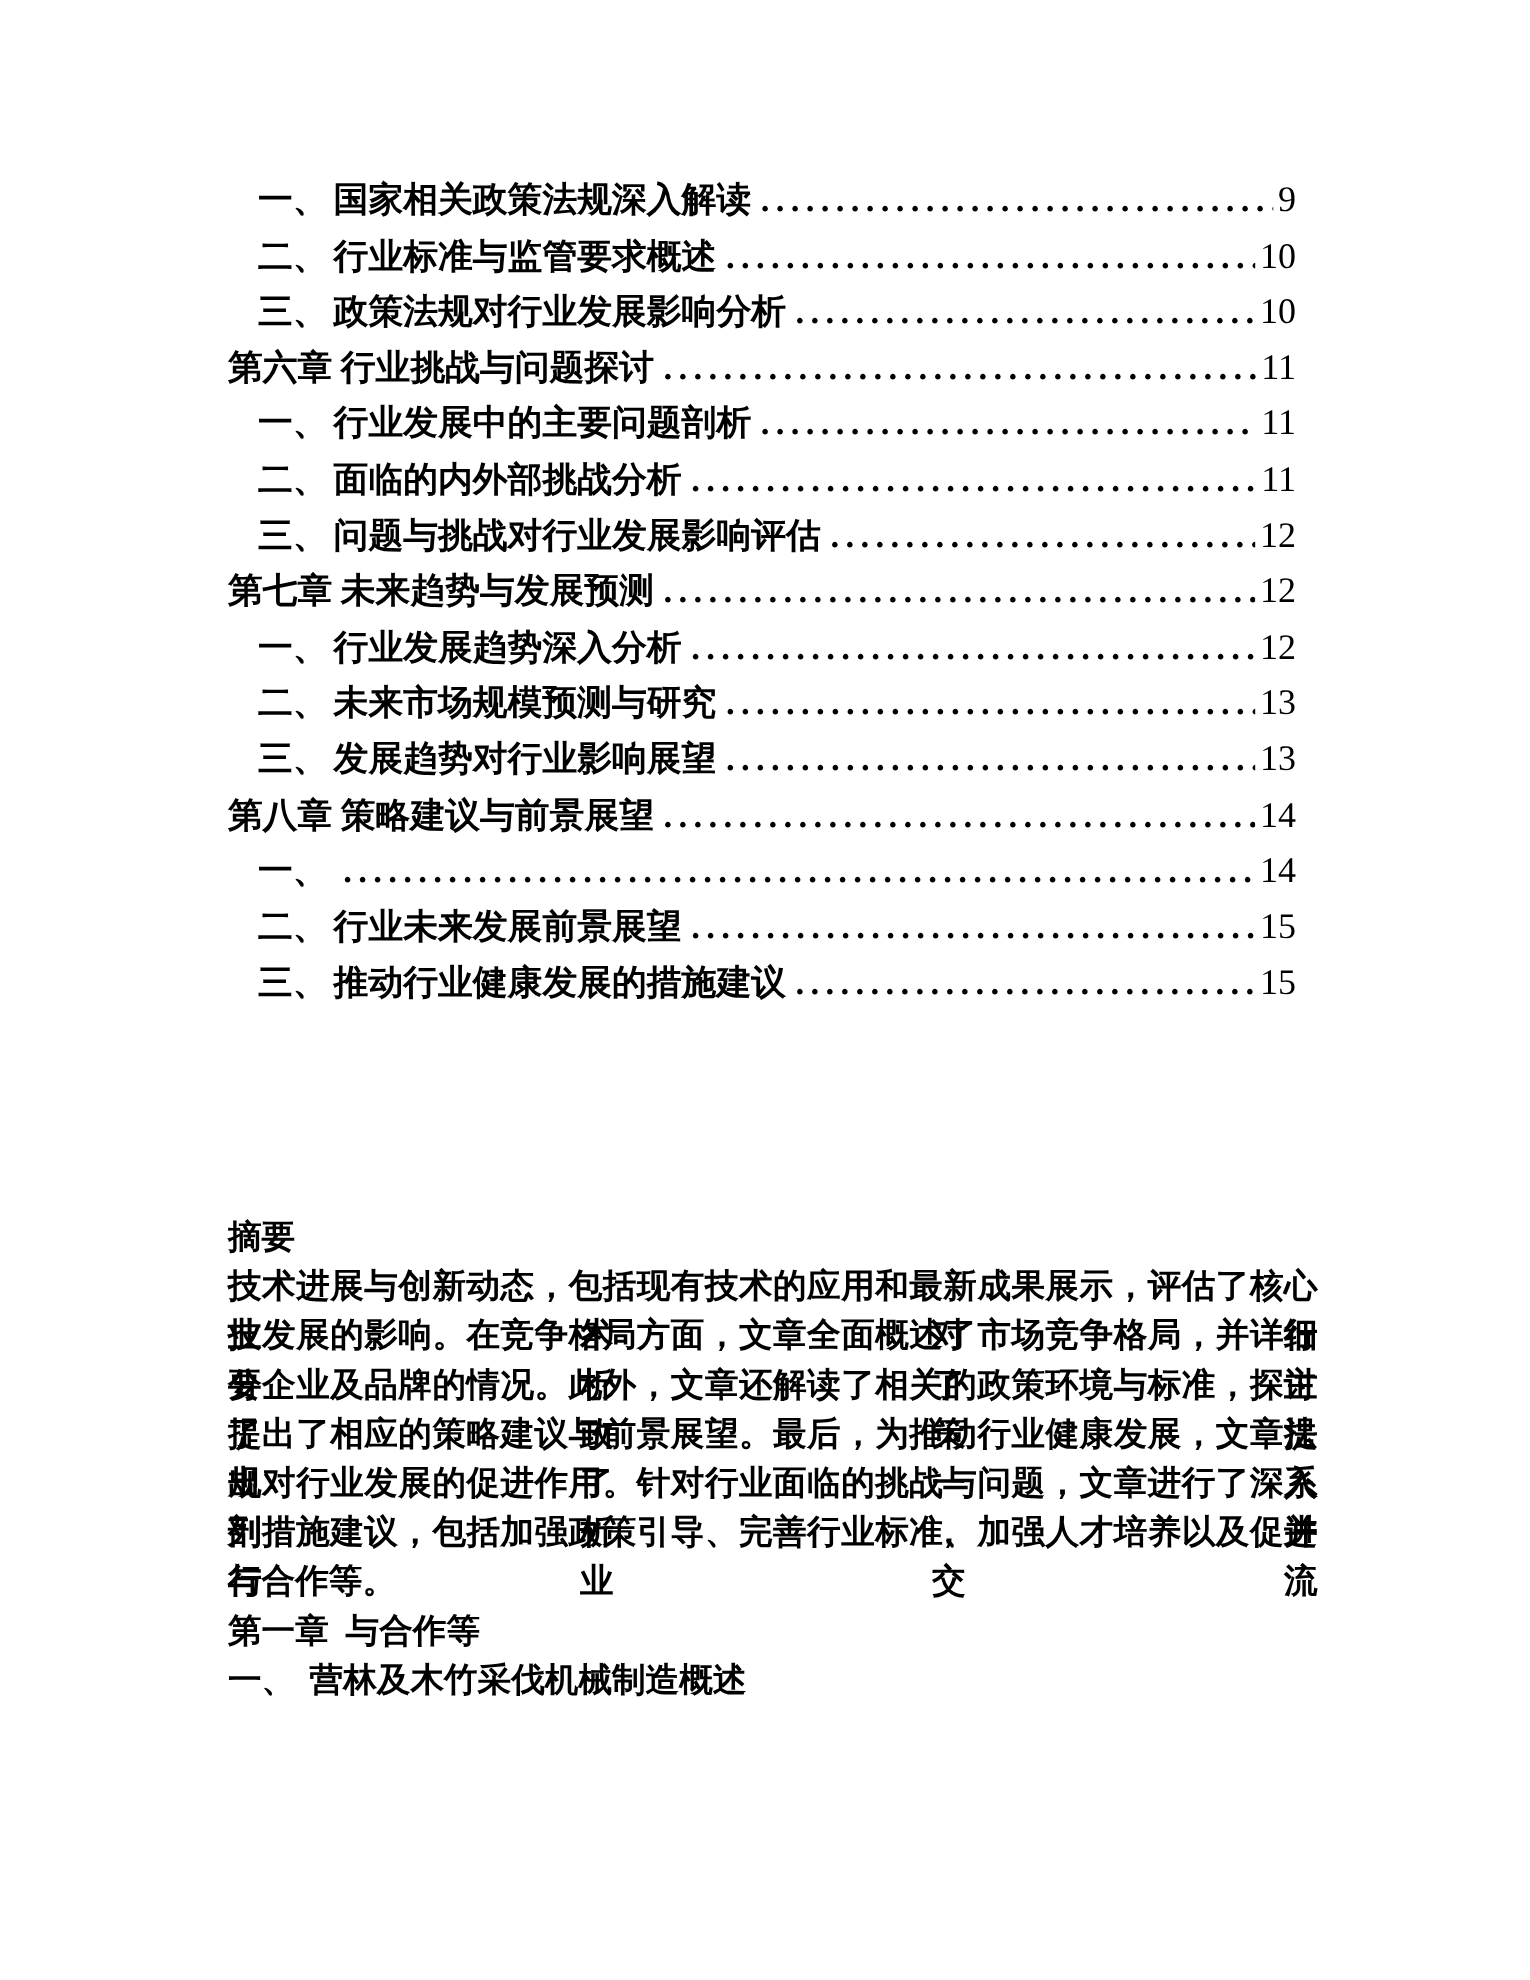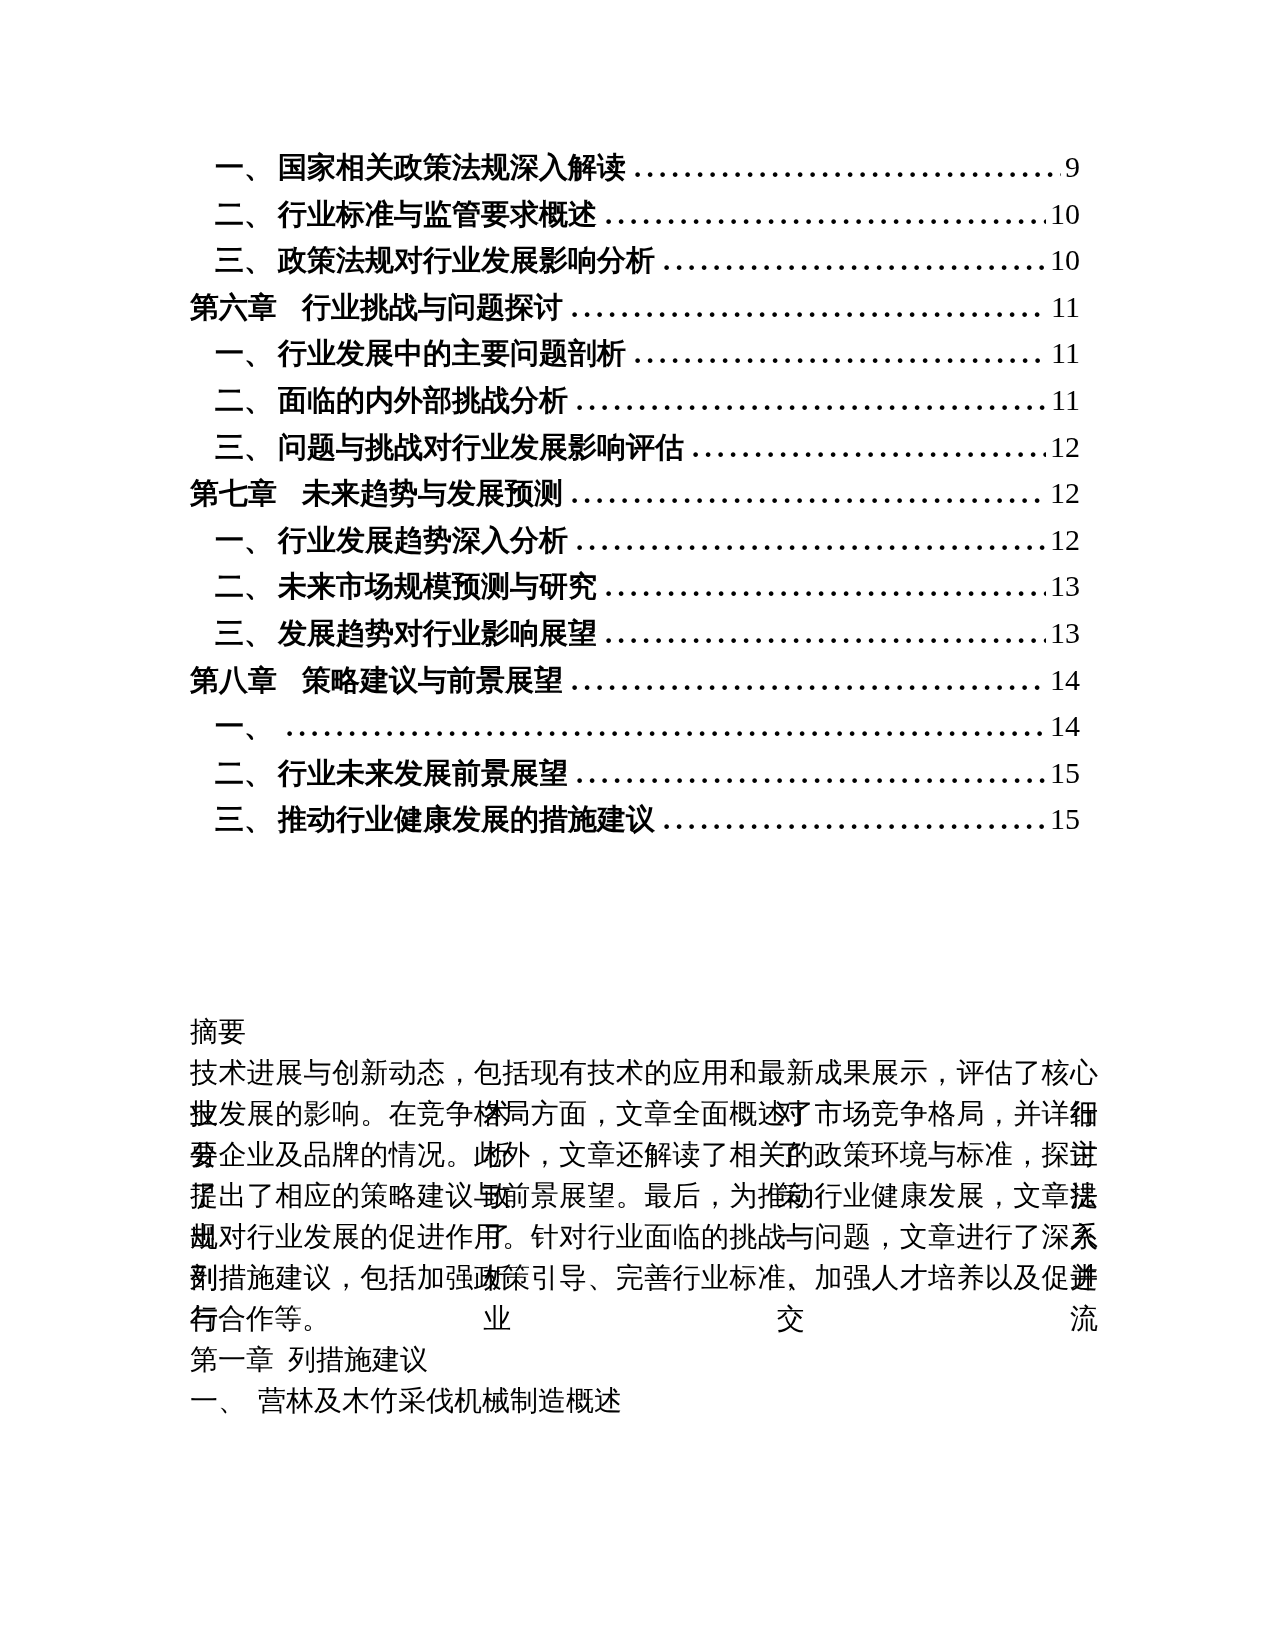--- a/index.html
+++ b/index.html
@@ -30,21 +30,21 @@
     font-size: 29px;
     white-space: nowrap;
   }
   .toc-label {
     flex: none;
     min-width: 88px;
     box-sizing: border-box;
     white-space: nowrap;
   }
   .toc-sub .toc-label { padding-left: 25px; }
-  .toc-chapter .toc-label { margin-right: 24px; }
+  .toc-chapter .toc-label { margin-right: 6px; }
   .toc-title { flex: none; }
   .toc-dots {
     flex: 1 1 auto;
     min-width: 0;
     overflow: hidden;
     white-space: nowrap;
     margin: 0 4px 0 8px;
     font-family: "Liberation Serif", serif;
     font-weight: 700;
     word-spacing: -2px;
@@ -57,21 +57,21 @@
   }
 
   
   .abstract {
     position: absolute;
     left: 190px;
     right: 177px;
     top: 1011px;
     font-family: "Liberation Serif", serif;
     font-size: 28px;
-    font-weight: 400;
+    font-weight: 700;
   }
   .abs-line {
     height: 41px;
     line-height: 41px;
     white-space: nowrap;
   }
   .abs-line.just {
     white-space: normal;
     text-align: justify;
     text-align-last: justify;
@@ -192,21 +192,21 @@
         <div class="abs-line just">业发展的影响。在竞争格局方面，文章全面概述了市场竞争格局，并详细分析了主</div>
         <div class="abs-line just">要企业及品牌的情况。此外，文章还解读了相关的政策环境与标准，探讨了政策法</div>
         <div class="abs-line just">提出了相应的策略建议与前景展望。最后，为推动行业健康发展，文章提出了一系</div>
         <div class="abs-line just">规对行业发展的促进作用。针对行业面临的挑战与问题，文章进行了深入剖析，并</div>
         <div class="abs-line just">列措施建议，包括加强政策引导、完善行业标准、加强人才培养以及促进行业交流</div>
         <div class="abs-line">与合作等。</div>
       </div>
     <div class="chapter-line">
       <span>第一章</span>
       <span class="gap"></span>
-      <span>列措施建议</span>
+      <span>与合作等</span>
     </div>
     <div class="section-line">
       <span class="label">一、</span>
       <span>营林及木竹采伐机械制造概述</span>
     </div>
   </div>
 
 </div>
 
 </body></html>

